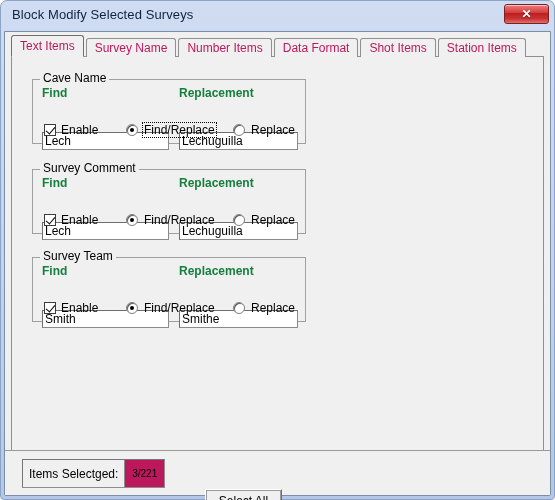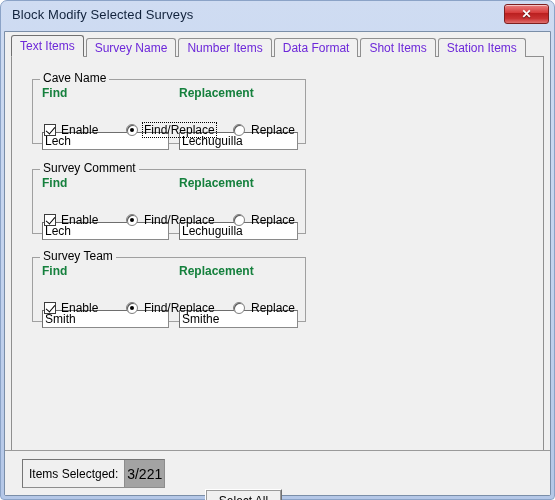--- a/index.html
+++ b/index.html
@@ -107,21 +107,21 @@
     box-sizing: border-box;
     padding: 0 8px;
     margin-right: 2px;
     background: #f0f0f0;
     border: 1px solid #8f8f8f;
     border-bottom: none;
     border-radius: 3px 3px 0 0;
     display: flex;
     align-items: center;
     font-size: 12px;
-    color: #6d28d9;
+    color: #be185d;
     white-space: nowrap;
     cursor: default;
   }
   .tab.active {
     height: 22px;
     background: #f0f0f0;
     border-color: #707070;
     border-bottom: 1px solid #f0f0f0;
     margin-left: 0;
     z-index: 5;
@@ -288,26 +288,26 @@
     flex: 0 0 auto;
     padding: 0 6px;
     display: flex;
     align-items: center;
     font-size: 12px;
     color: #000;
     white-space: nowrap;
   }
   .sunken-value {
     flex: 1 1 auto;
-    background: #a3a3a3;
+    background: #be185d;
     border-left: 1px solid #8d8d8d;
     display: flex;
     align-items: center;
     justify-content: center;
-    font-size: 14px;
+    font-size: 10px;
     color: #000;
   }
   .pushbutton {
     position: absolute;
     left: 200px;
     top: 457px;
     width: 77px;
     height: 23px;
     box-sizing: border-box;
     background: #f0f0f0;

